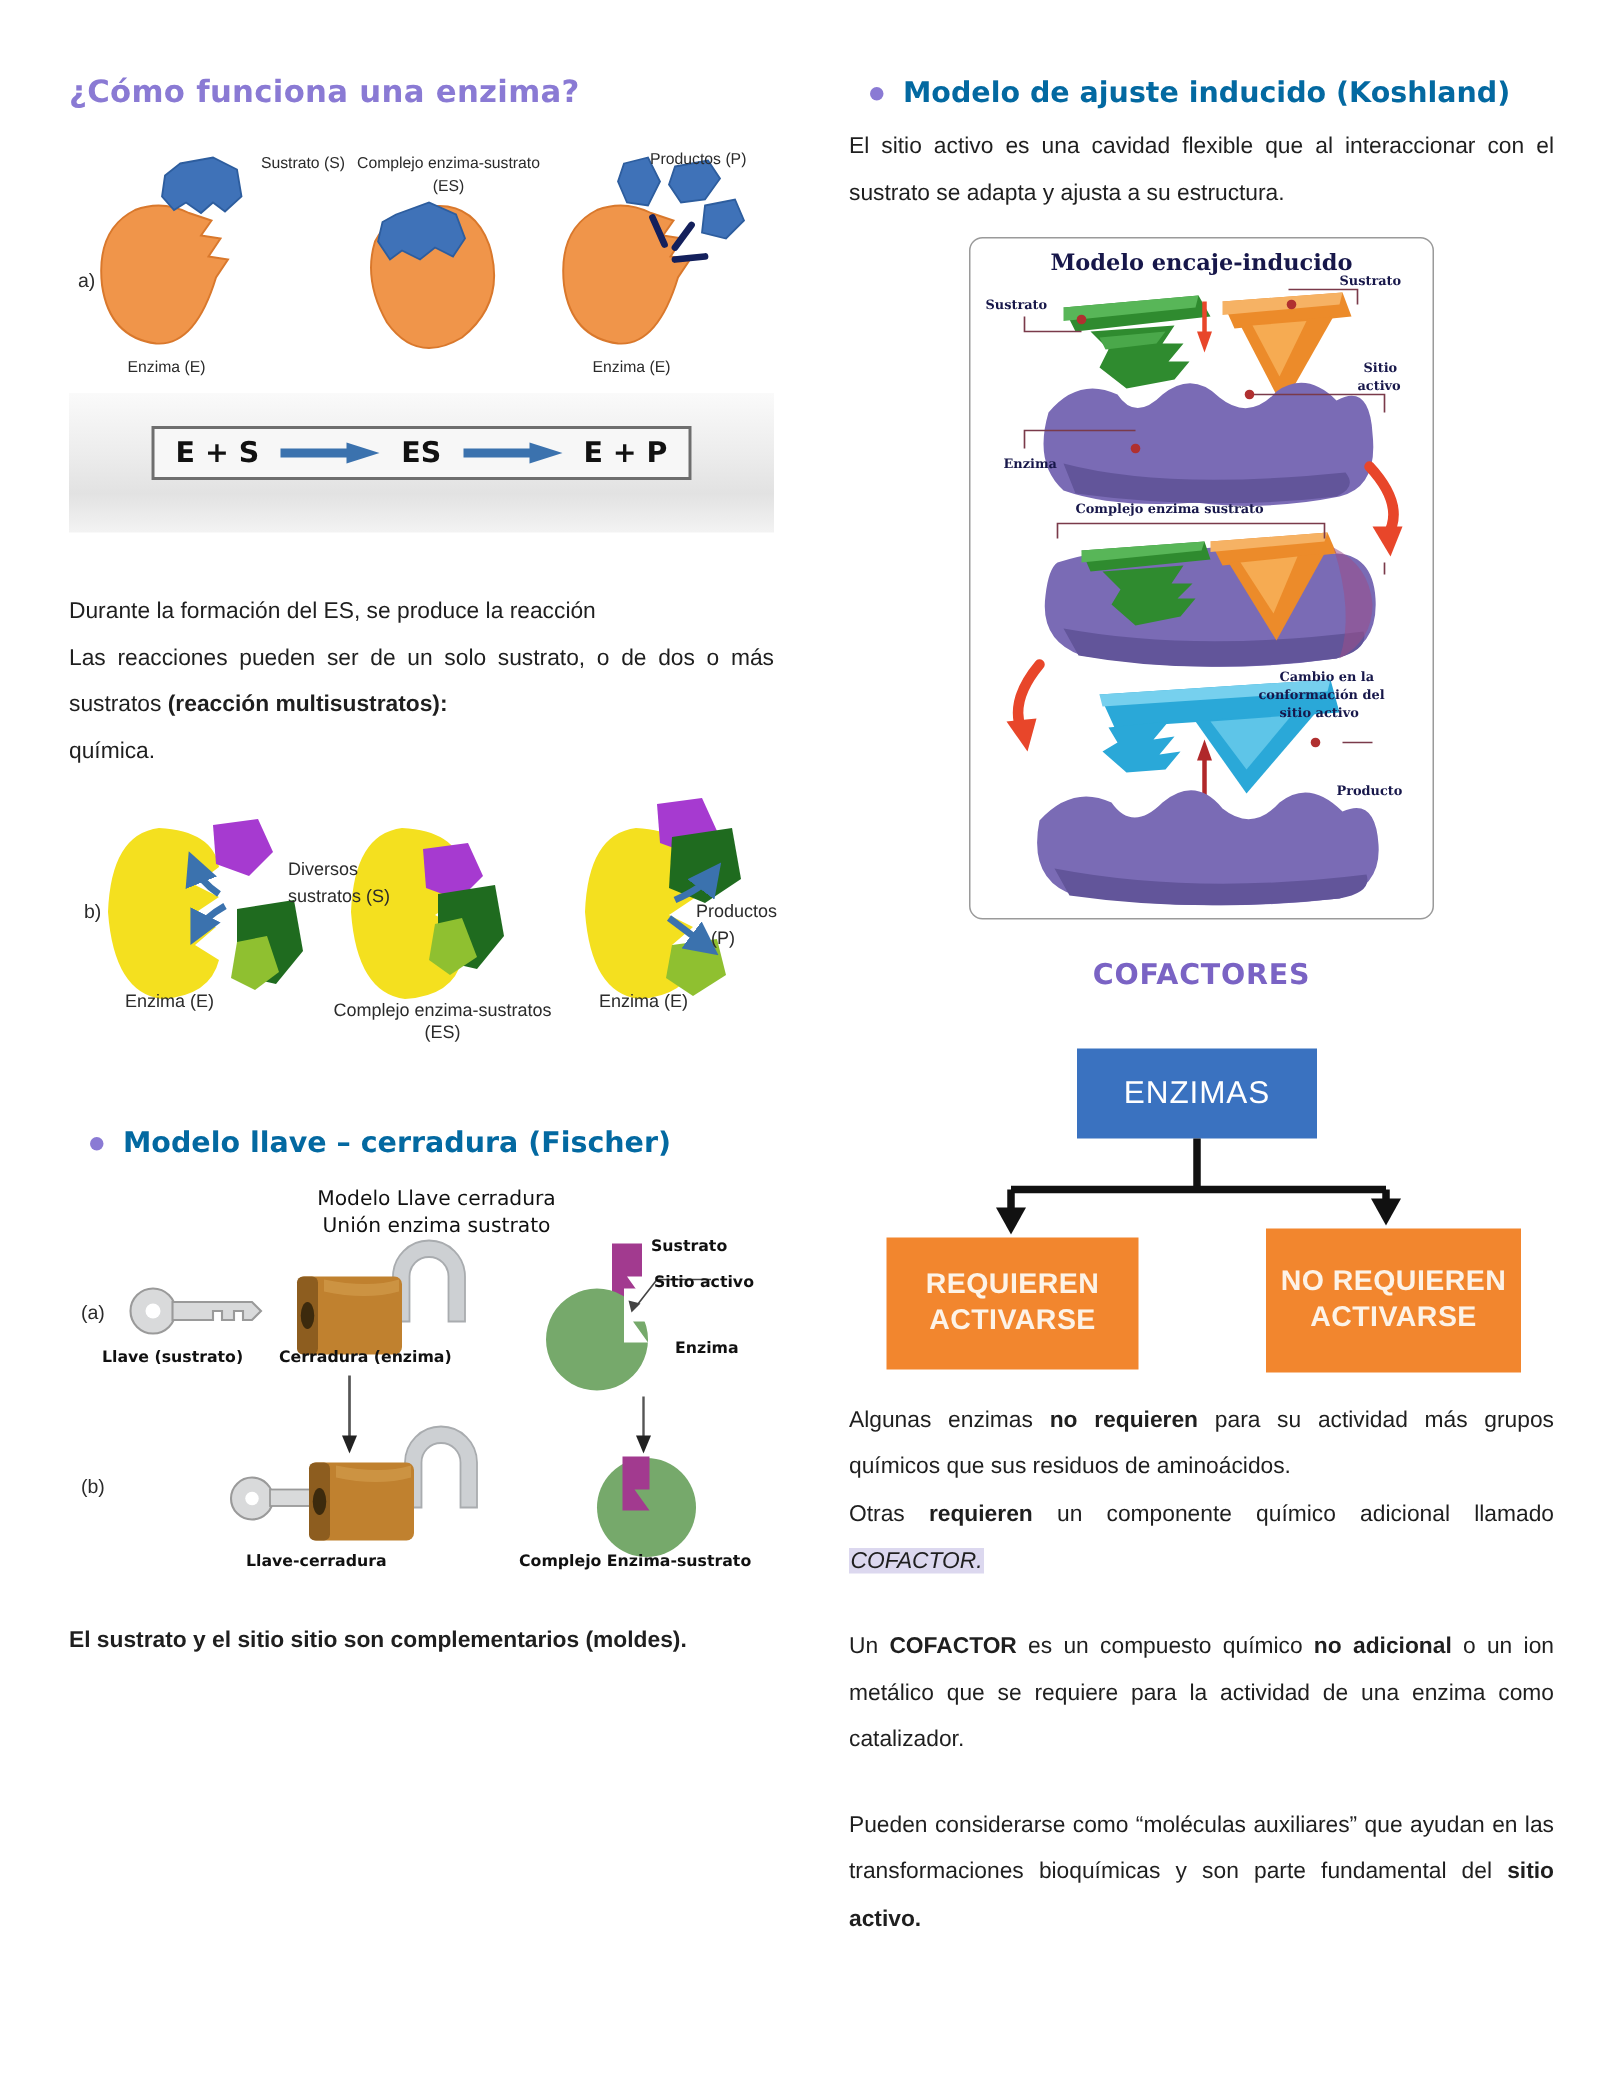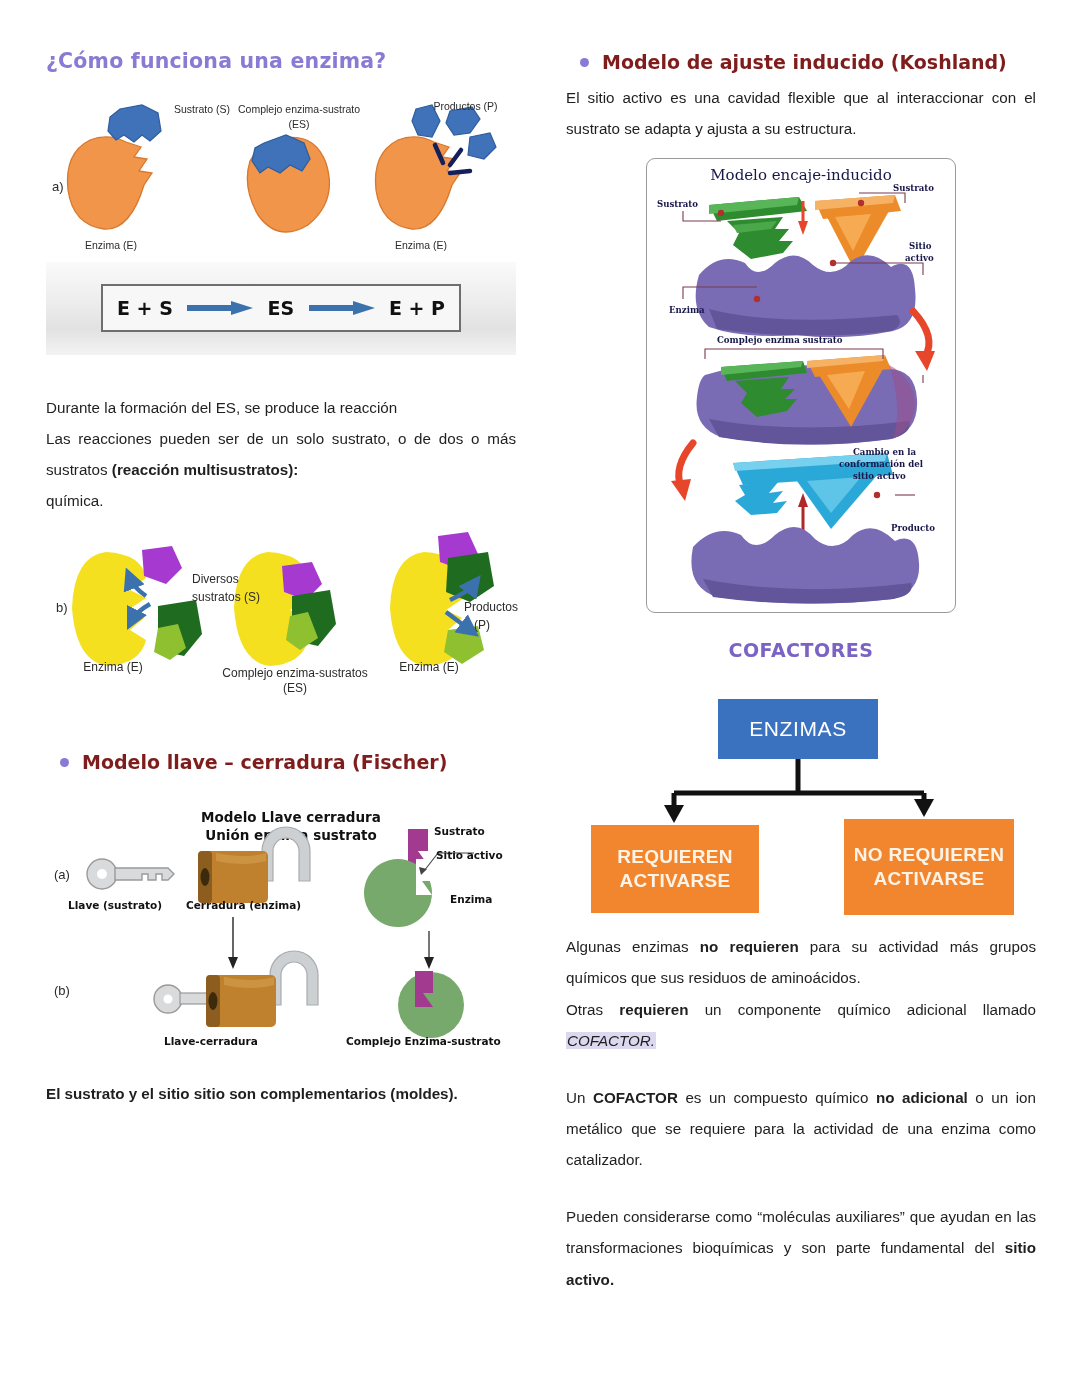--- a/index.html
+++ b/index.html
@@ -51,21 +51,21 @@
     height: 9px;
     border-radius: 50%;
     background: #8a7ad4;
     flex: 0 0 auto;
     margin-left: 14px;
   }
   .h-sub {
     font-family: "DejaVu Sans", sans-serif;
     font-weight: 700;
     font-size: 19px;
-    color: #7f1d1d;
+    color: #0369a1;
     line-height: 1.1;
   }
   .h-center {
     font-family: "DejaVu Sans", sans-serif;
     font-weight: 700;
     font-size: 19px;
     color: #7a63c4;
     text-align: center;
     letter-spacing: 0.5px;
   }
@@ -110,21 +110,21 @@
     top: 167px;
     width: 470px;
     height: 93px;
     background: linear-gradient(180deg,#fafafa 0%,#ececec 45%,#e2e2e2 72%,#f3f3f3 100%);
   }
   .eqbox {
     position: absolute;
     left: 55px;
     top: 22px;
     width: 360px;
-    height: 48px;
+    height: 36px;
     border: 2px solid #6e6e6e;
     background: #f7f7f7;
     display: flex;
     align-items: center;
     justify-content: space-between;
     padding: 0 14px;
     box-sizing: border-box;
   }
   .eqbox .term {
     font-family: "DejaVu Sans", sans-serif;
@@ -149,25 +149,25 @@
     color: #2b2b2b;
     left: 10px;
     top: 56px;
   }
 
   
   .figC { position: relative; width: 470px; height: 265px; margin-top: 16px; }
   .figC .title {
     position: absolute;
     left: 120px;
-    top: 20px;
+    top: 2px;
     width: 250px;
     text-align: center;
     font-family: "DejaVu Sans", sans-serif;
-    font-weight: 700;
+    font-weight: 400;
     font-size: 13.5px;
     color: #111;
     line-height: 1.3;
   }
   .figC .lbl {
     position: absolute;
     font-family: "DejaVu Sans", sans-serif;
     font-weight: 700;
     font-size: 10.5px;
     color: #111;
@@ -191,21 +191,21 @@
     background: #ffffff;
     box-sizing: border-box;
     overflow: hidden;
   }
   .figFit .ttl {
     position: absolute;
     left: 0; right: 0;
     top: 7px;
     text-align: center;
     font-family: "DejaVu Serif", serif;
-    font-weight: 400;
+    font-weight: 700;
     font-size: 15px;
     color: #17174a;
   }
   .figFit .lbl {
     position: absolute;
     font-family: "DejaVu Serif", serif;
     font-weight: 700;
     font-size: 8.6px;
     color: #17174a;
     line-height: 1.2;

